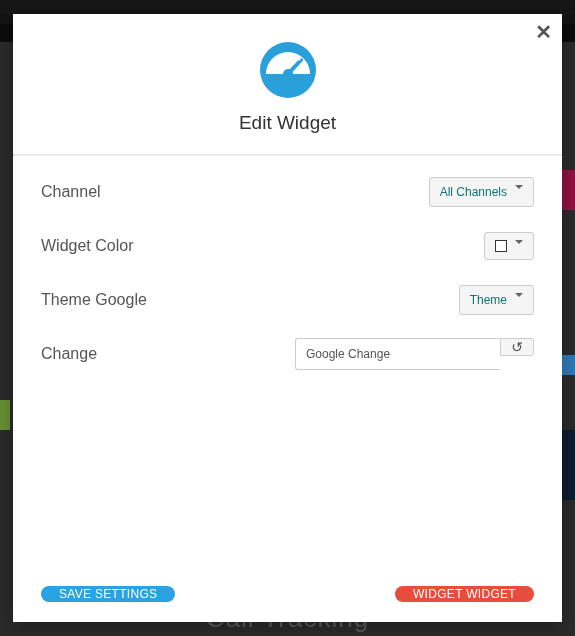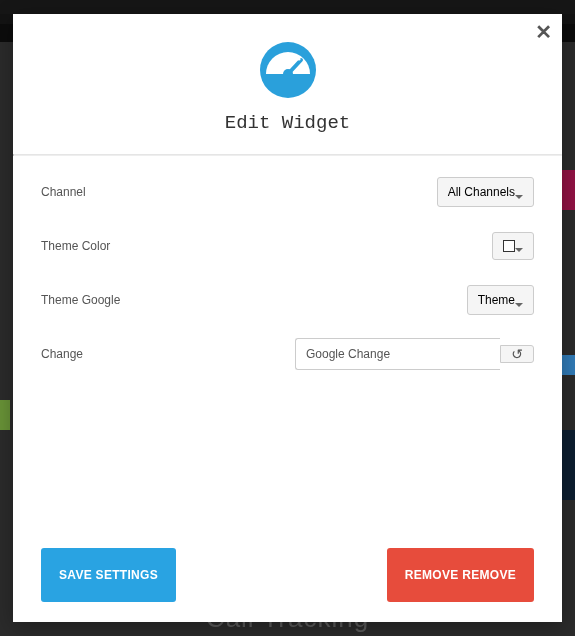--- a/index.html
+++ b/index.html
@@ -39,21 +39,20 @@
     top: 8px; right: 10px;
     font-size: 20px;
     color: #555;
     cursor: pointer;
     font-weight: bold;
     line-height: 1;
   }
   .modal-header {
     padding: 28px 20px 20px;
     text-align: center;
-    font-family: Liberation Mono, monospace;
   }
   .gauge-icon {
     display: inline-block;
     width: 56px; height: 56px;
     margin-bottom: 14px;
   }
   .modal-title {
     font-size: 19px;
     color: #333;
     font-weight: 400;
@@ -68,48 +67,49 @@
     overflow: auto;
   }
   .form-row {
     display: flex;
     align-items: center;
     justify-content: space-between;
     margin-bottom: 22px;
     min-height: 32px;
   }
   .form-label {
-    font-size: 12px;
+    font-size: 16px;
     color: #555;
   }
   .dropdown-btn {
     display: inline-flex;
-    align-items: flex-end;
+    align-items: flex-start;
+    gap: 8px;
     background: #f5f5f5;
     border: 1px solid #ccc;
     border-radius: 3px;
     padding: 7px 10px;
     font-size: 12px;
-    color: #000000;
+    color: #0f766e;
     cursor: pointer;
   }
   .dropdown-btn .caret {
     width: 0; height: 0;
     border-left: 4px solid transparent;
     border-right: 4px solid transparent;
     border-top: 4px solid #666;
   }
   .color-swatch {
     width: 12px; height: 12px;
     border: 1px solid #333;
     background: #fff;
   }
   .title-group {
     display: flex;
-    align-items: center;
+    align-items: flex-start;
   }
   .title-input {
     width: 205px;
     border: 1px solid #ccc;
     border-right: none;
     border-radius: 3px 0 0 3px;
     padding: 8px 10px;
     font-size: 12px;
     color: #555;
     outline: none;
@@ -126,26 +126,26 @@
     font-size: 14px;
     color: #555;
   }
   .modal-footer {
     display: flex;
     justify-content: space-between;
     padding: 16px 28px 20px;
   }
   .btn {
     border: none;
-    padding: 20px 18px;
+    padding: 1px 18px;
     font-size: 12px;
-    font-weight: bold;
+    font-weight: normal;
     letter-spacing: 0.3px;
     cursor: pointer;
-    border-radius: 3px;
+    border-radius: 12px;
     color: #fff;
   }
   .btn-primary { background: #29a3e2; }
   .btn-danger  { background: #e74c3c; }
 </style>
 </head>
 <body>
 
 <div class="bg-bar-top"></div>
 <div class="bg-bar-mid"></div>
@@ -186,21 +186,21 @@
 
     <div class="form-row">
       <span class="form-label">Channel</span>
       <div class="dropdown-btn">
         <span>All Channels</span>
         <span class="caret"></span>
       </div>
     </div>
 
     <div class="form-row">
-      <span class="form-label">Theme Color</span>
+      <span class="form-label">Widget Color</span>
       <div class="dropdown-btn">
         <span class="color-swatch" style="background:#ffffff;"></span>
         <span class="caret"></span>
       </div>
     </div>
 
     <div class="form-row">
       <span class="form-label">Theme Google</span>
       <div class="dropdown-btn">
         <span>Theme</span>
@@ -215,15 +215,15 @@
         <div class="reset-btn">
           <span>↺</span>
         </div>
       </div>
     </div>
 
   </div>
 
   <div class="modal-footer">
     <button class="btn btn-primary">SAVE SETTINGS</button>
-    <button class="btn btn-danger">REMOVE REMOVE</button>
+    <button class="btn btn-danger">WIDGET WIDGET</button>
   </div>
 </div>
 
 </body></html>

